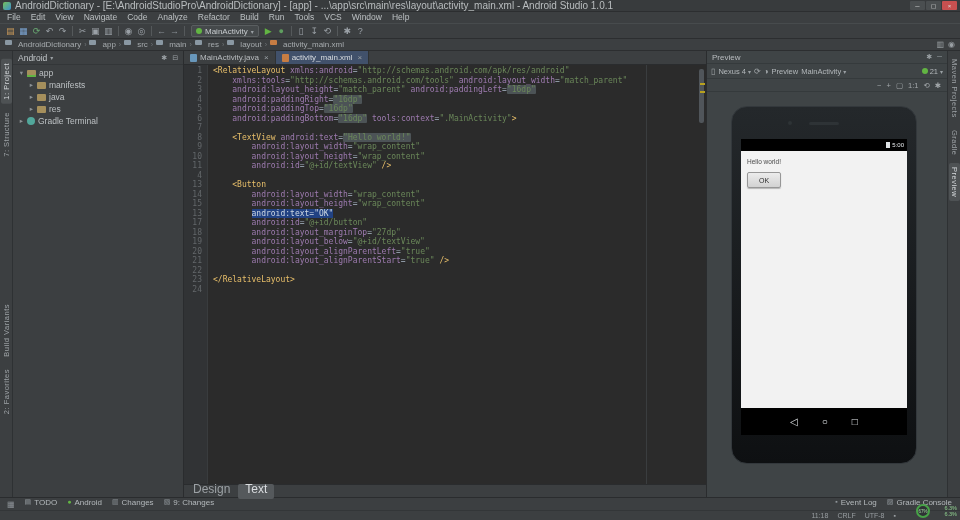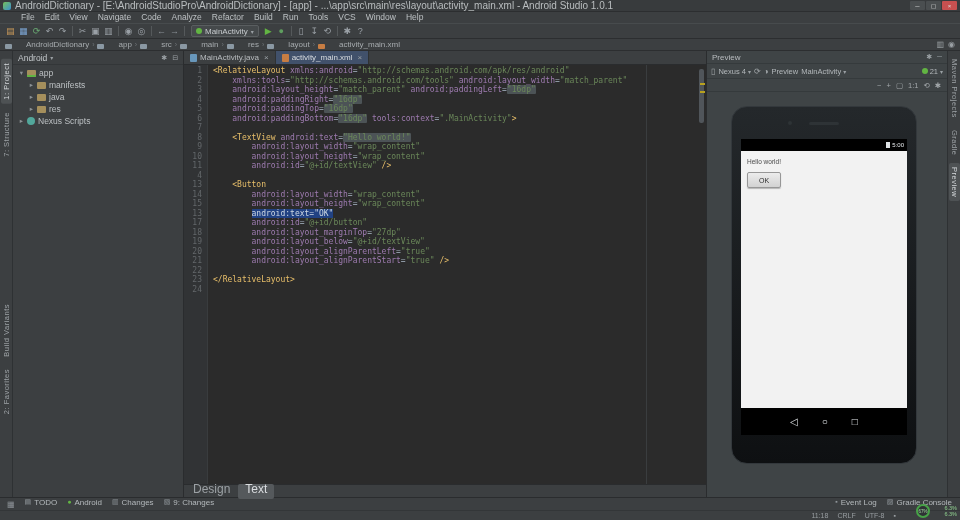--- a/index.html
+++ b/index.html
@@ -8,35 +8,35 @@
 
   
   .titlebar{height:12px;background:#383b3d;border-bottom:1px solid #2c2e30;display:flex;align-items:center;padding:0 3px}
   .app-icon{width:8px;height:8px;border-radius:2px;background:linear-gradient(135deg,#77c159,#3a8fd0);margin-right:4px;flex:none}
   .title-text{flex:1;font-size:10px;color:#b9bdbf;white-space:nowrap;overflow:hidden}
   .win-btns{display:flex;gap:1px;flex:none}
   .win-btn{width:15px;height:9px;display:flex;align-items:center;justify-content:center;font-size:6px;color:#ddd;background:#4a4e50;border-radius:1px;cursor:default}
   .win-btn.close{background:#c75050}
 
   
-  .menubar{height:11px;display:flex;padding:0 16px}
+  .menubar{height:11px;display:flex;padding:0 2px}
   .menu-item{padding:0 5px;font-size:8.5px;color:#bcc0c3;line-height:11px}
 
   
   .toolbar{height:16px;display:flex;align-items:center;padding:0 4px;border-top:1px solid #474b4d;border-bottom:1px solid #2c2e30}
   .tb-icon{width:13px;height:13px;display:flex;align-items:center;justify-content:center;font-size:9px;line-height:13px}
   .tb-sep{width:1px;height:10px;background:#55595b;margin:0 3px}
   .run-combo{height:12px;display:flex;align-items:center;gap:3px;background:#45494b;border:1px solid #5a5e60;border-radius:2px;padding:0 4px;margin:0 3px;font-size:8px;color:#c7cbce}
   .droid-dot{width:6px;height:6px;border-radius:50%;background:#62b543;flex:none}
   .ph-arrow{font-size:6px;color:#9aa0a4}
 
   
   .navbar{height:12px;display:flex;align-items:center;padding:0 5px;font-size:8px;color:#a6abae;border-bottom:1px solid #2c2e30}
   .bc{display:flex;align-items:center;flex:1;overflow:hidden;white-space:nowrap}
-  .crumb{display:inline-flex;align-items:flex-end;gap:14px}
+  .crumb{display:inline-flex;align-items:flex-start;gap:6px}
   .crumb-sep{color:#6f7478;margin:0 3px;font-size:7px}
   .mini-ic{width:7px;height:5px;border-radius:1px;flex:none}
   .mi-folder{background:#8a98a3}
   .mi-file{background:#c77d43}
   .nav-right{display:flex;gap:4px;color:#9aa0a4;font-size:8px}
 
   
   .main{height:446px;display:flex;align-items:stretch}
   .stripe{width:13px;display:flex;flex-direction:column;align-items:center;padding-top:4px;flex:none}
   .stripe-l{border-right:1px solid #2e3133}
@@ -262,21 +262,21 @@
             <span>java</span>
           </div>
           <div class="tree-row" style="padding-left: 14px;">
             <span class="tw-arrow">▸</span>
             <span class="t-icon folder"></span>
             <span>res</span>
           </div>
           <div class="tree-row" style="padding-left: 4px;">
             <span class="tw-arrow">▸</span>
             <span class="t-icon gradle"></span>
-            <span>Nexus Scripts</span>
+            <span>Gradle Terminal</span>
           </div>
         </div>
     </div>
 
     <div class="editor">
       <div class="editor-tabs">
           <div class="etab">
             <span class="ftype ft-java"></span>
             <span>MainActivity.java</span>
             <span class="tab-close">×</span>

